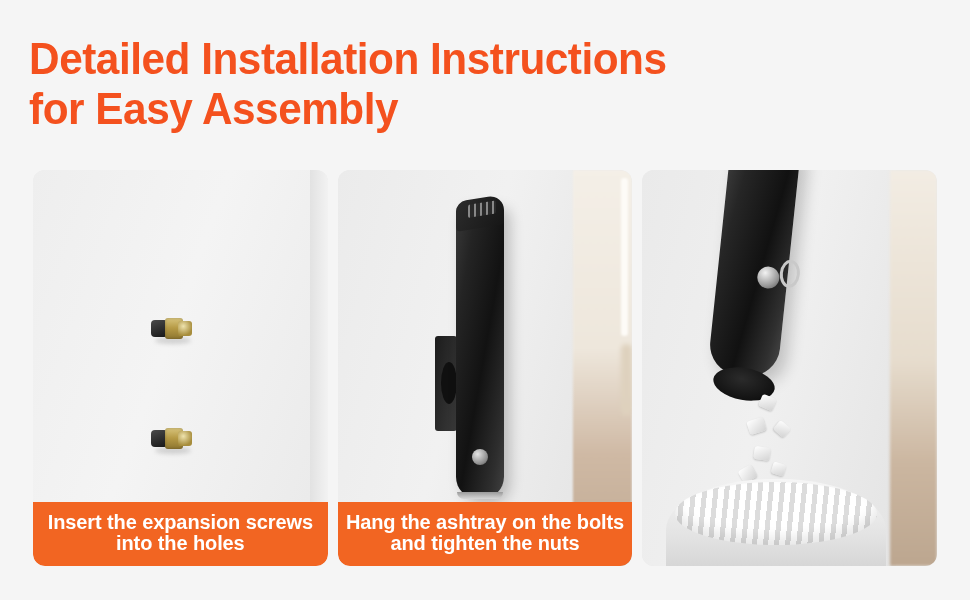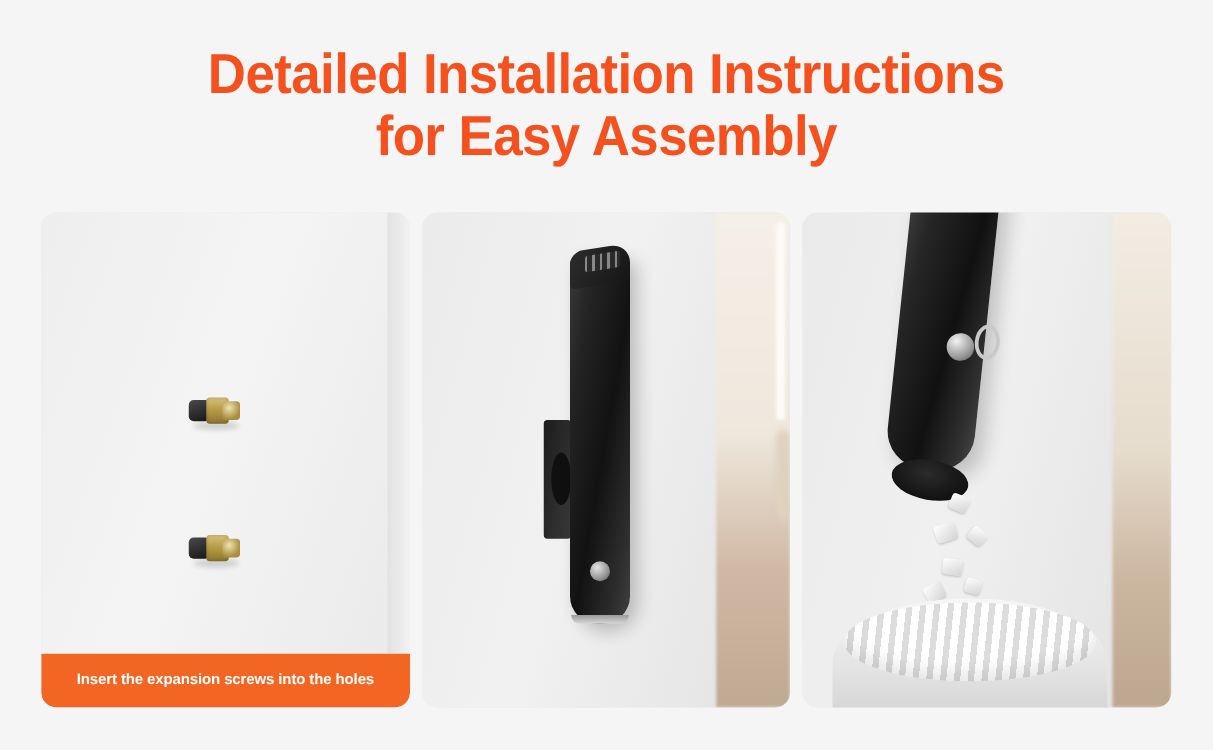--- a/index.html
+++ b/index.html
@@ -10,21 +10,21 @@
     background: #f5f5f5;
     font-family: "Liberation Sans", sans-serif;
     overflow: hidden;
     position: relative;
   }
 
   
   .title-block {
     width: 100%;
     padding-top: 34px;
-    text-align: center;
+    text-align: left;
   }
   .title-line {
     color: #f4511e;
     font-weight: bold;
     font-size: 45px;
     line-height: 50px;
     letter-spacing: -0.5px;
     transform: scaleX(0.94);
     white-space: nowrap;
   }
@@ -311,21 +311,21 @@
     background: linear-gradient(150deg,#ffffff,#d3d3d3);
     box-shadow: 0 1px 2px rgba(0,0,0,.2);
   }
 
   
   .caption {
     position: absolute; left: 0; right: 0; bottom: 0;
     background: #f26522;
     color: #ffffff;
     font-weight: bold;
-    font-size: 12px;
+    font-size: 20px;
     line-height: 21px;
     text-align: center;
     padding: 10px 8px 12px;
     border-radius: 0 0 12px 12px;
     letter-spacing: -0.1px;
   }
 </style>
 </head>
 <body>
 
@@ -366,20 +366,21 @@
       </div>
       <div class="p3-bracket"></div>
       <div class="p3-tube">
         <div class="p3-top">
           <div class="p3-slot"></div>
         </div>
         <div class="p3-lock"></div>
         <div class="p3-rim"></div>
       </div>
     </div>
+    <div class="caption">Hang the ashtray on the bolts and tighten the nuts</div>
   </div>
 
   <div class="panel">
     <div class="photo">
       <div class="p4-wall"></div>
       <div class="p4-room"></div>
       <div class="p4-tube">
         <div class="p4-lockbody"></div>
         <div class="p4-keyring"></div>
       </div>

